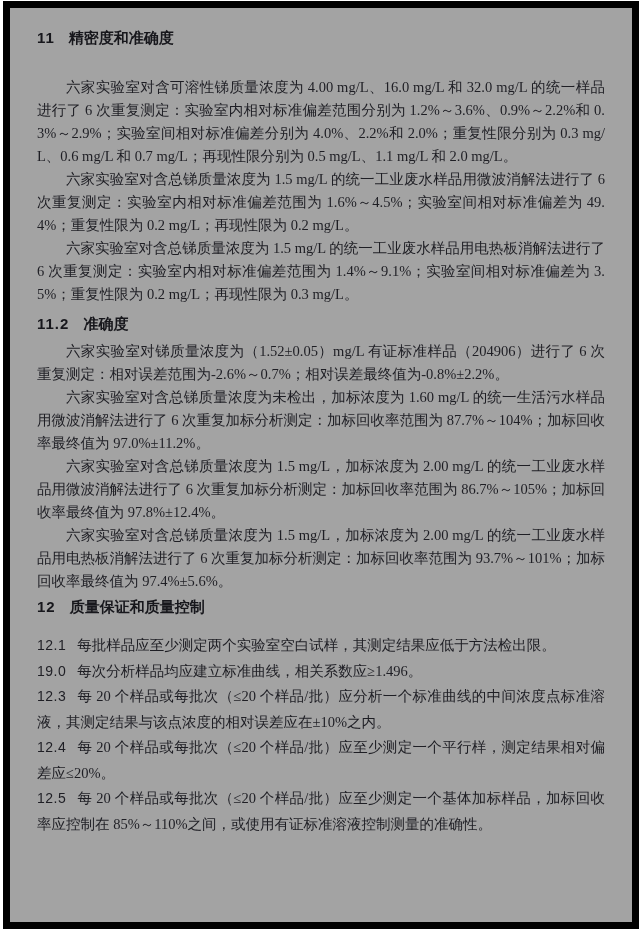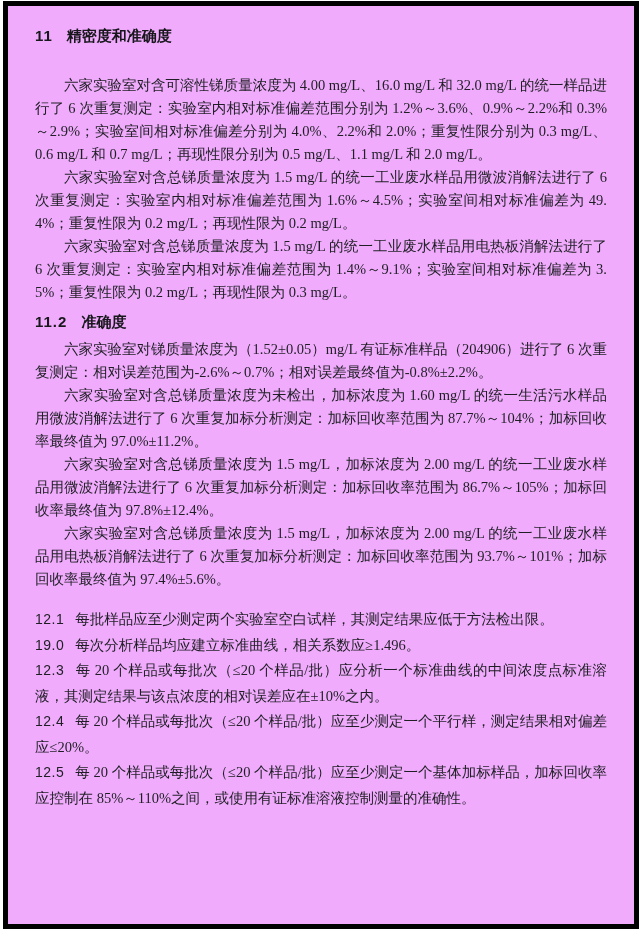--- a/index.html
+++ b/index.html
@@ -14,23 +14,23 @@
     font-family: "Liberation Serif", "DejaVu Serif", serif;
     color: #1e1e24;
     overflow: hidden;
   }
   .page-frame {
     position: absolute;
     left: 3px;
     top: 1px;
     right: 3px;
     bottom: 1px;
-    border: 5px solid #000000;
+    border: 7px solid #000000;
     overflow: hidden;
-    background: #f0abfc;
+    background: #a3a3a3;
   }
   .content {
     padding: 18px 27px 0 27px;
   }
   .h1, .h2 {
     font-family: "Liberation Sans", "DejaVu Sans", sans-serif;
     font-weight: bold;
     font-size: 15px;
     line-height: 20px;
     color: #17171c;
@@ -86,20 +86,23 @@
 
     <div class="h2 sec112-title">
       <span class="hnum">11.2</span><span>准确度</span>
     </div>
 
     <p class="para">六家实验室对锑质量浓度为（1.52±0.05）mg/L 有证标准样品（204906）进行了 6 次重复测定：相对误差范围为-2.6%～0.7%；相对误差最终值为-0.8%±2.2%。</p>
     <p class="para">六家实验室对含总锑质量浓度为未检出，加标浓度为 1.60 mg/L 的统一生活污水样品用微波消解法进行了 6 次重复加标分析测定：加标回收率范围为 87.7%～104%；加标回收率最终值为 97.0%±11.2%。</p>
     <p class="para">六家实验室对含总锑质量浓度为 1.5 mg/L，加标浓度为 2.00 mg/L 的统一工业废水样品用微波消解法进行了 6 次重复加标分析测定：加标回收率范围为 86.7%～105%；加标回收率最终值为 97.8%±12.4%。</p>
     <p class="para">六家实验室对含总锑质量浓度为 1.5 mg/L，加标浓度为 2.00 mg/L 的统一工业废水样品用电热板消解法进行了 6 次重复加标分析测定：加标回收率范围为 93.7%～101%；加标回收率最终值为 97.4%±5.6%。</p>
 
+    <div class="h1 sec12-title">
+      <span class="hnum">12</span><span>质量保证和质量控制</span>
+    </div>
 
     <p class="clause clause-12-1">
       <span class="cnum">12.1</span><span>每批样品应至少测定两个实验室空白试样，其测定结果应低于方法检出限。</span>
     </p>
     <p class="clause">
       <span class="cnum">19.0</span><span>每次分析样品均应建立标准曲线，相关系数应≥1.496。</span>
     </p>
     <p class="clause">
       <span class="cnum">12.3</span><span>每 20 个样品或每批次（≤20 个样品/批）应分析一个标准曲线的中间浓度点标准溶液，其测定结果与该点浓度的相对误差应在±10%之内。</span>
     </p>

